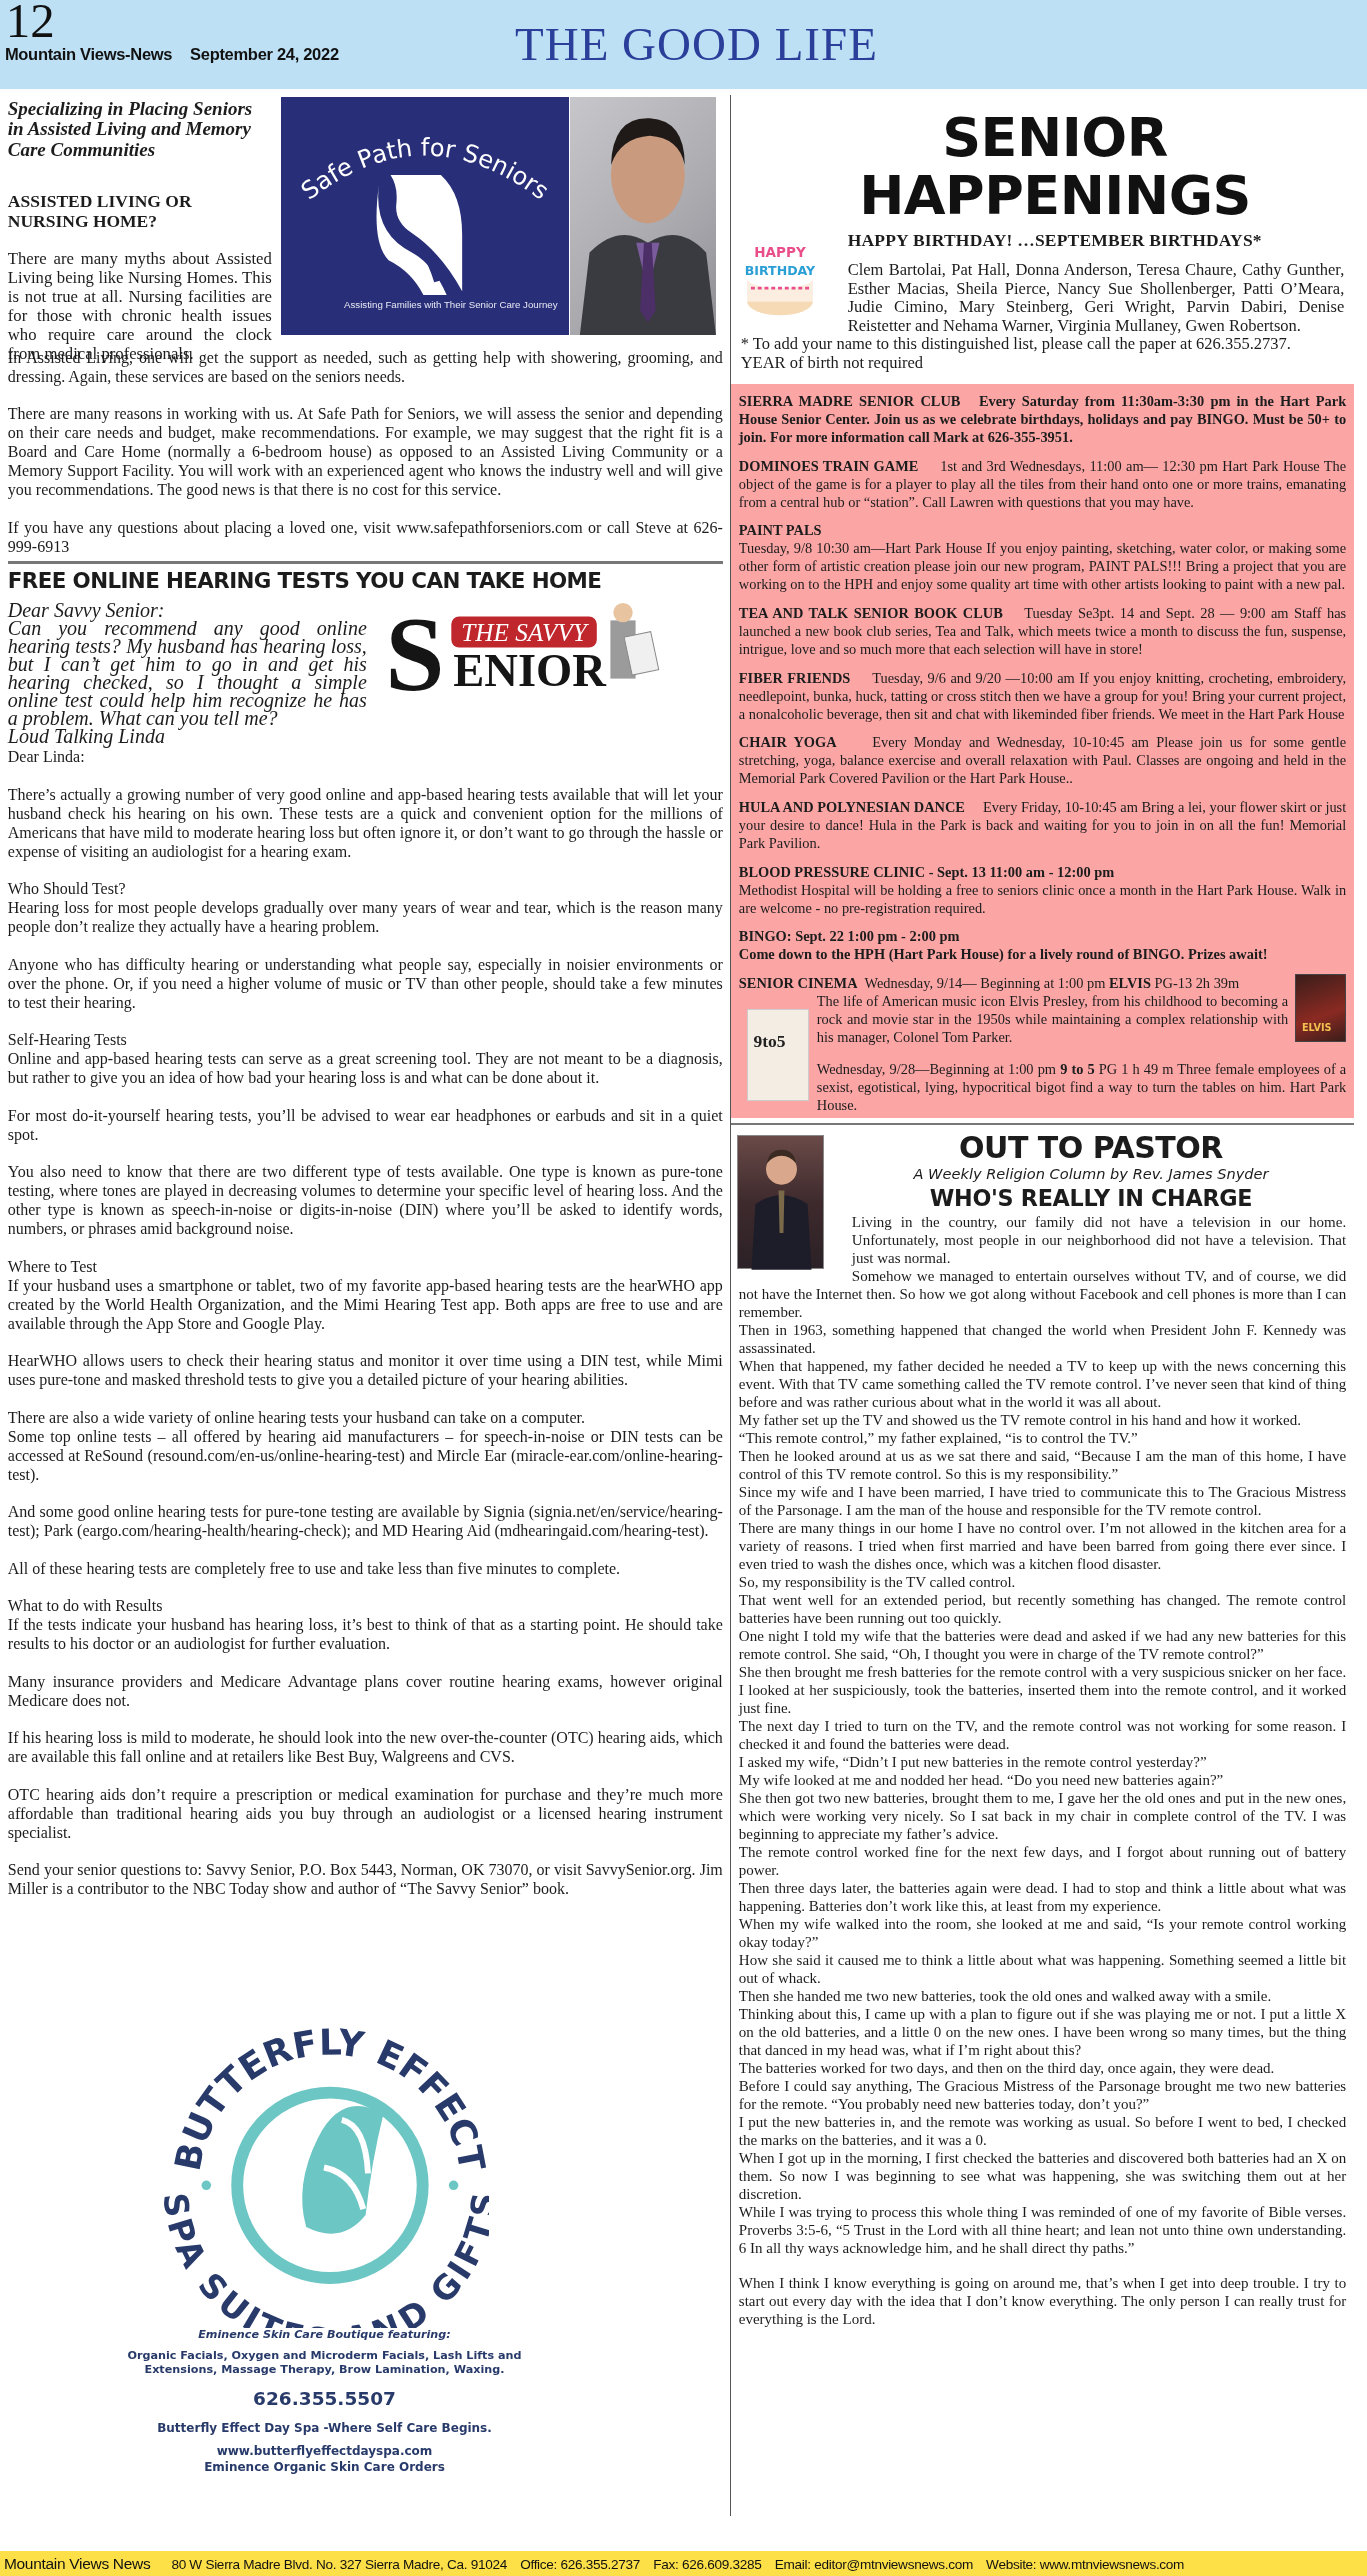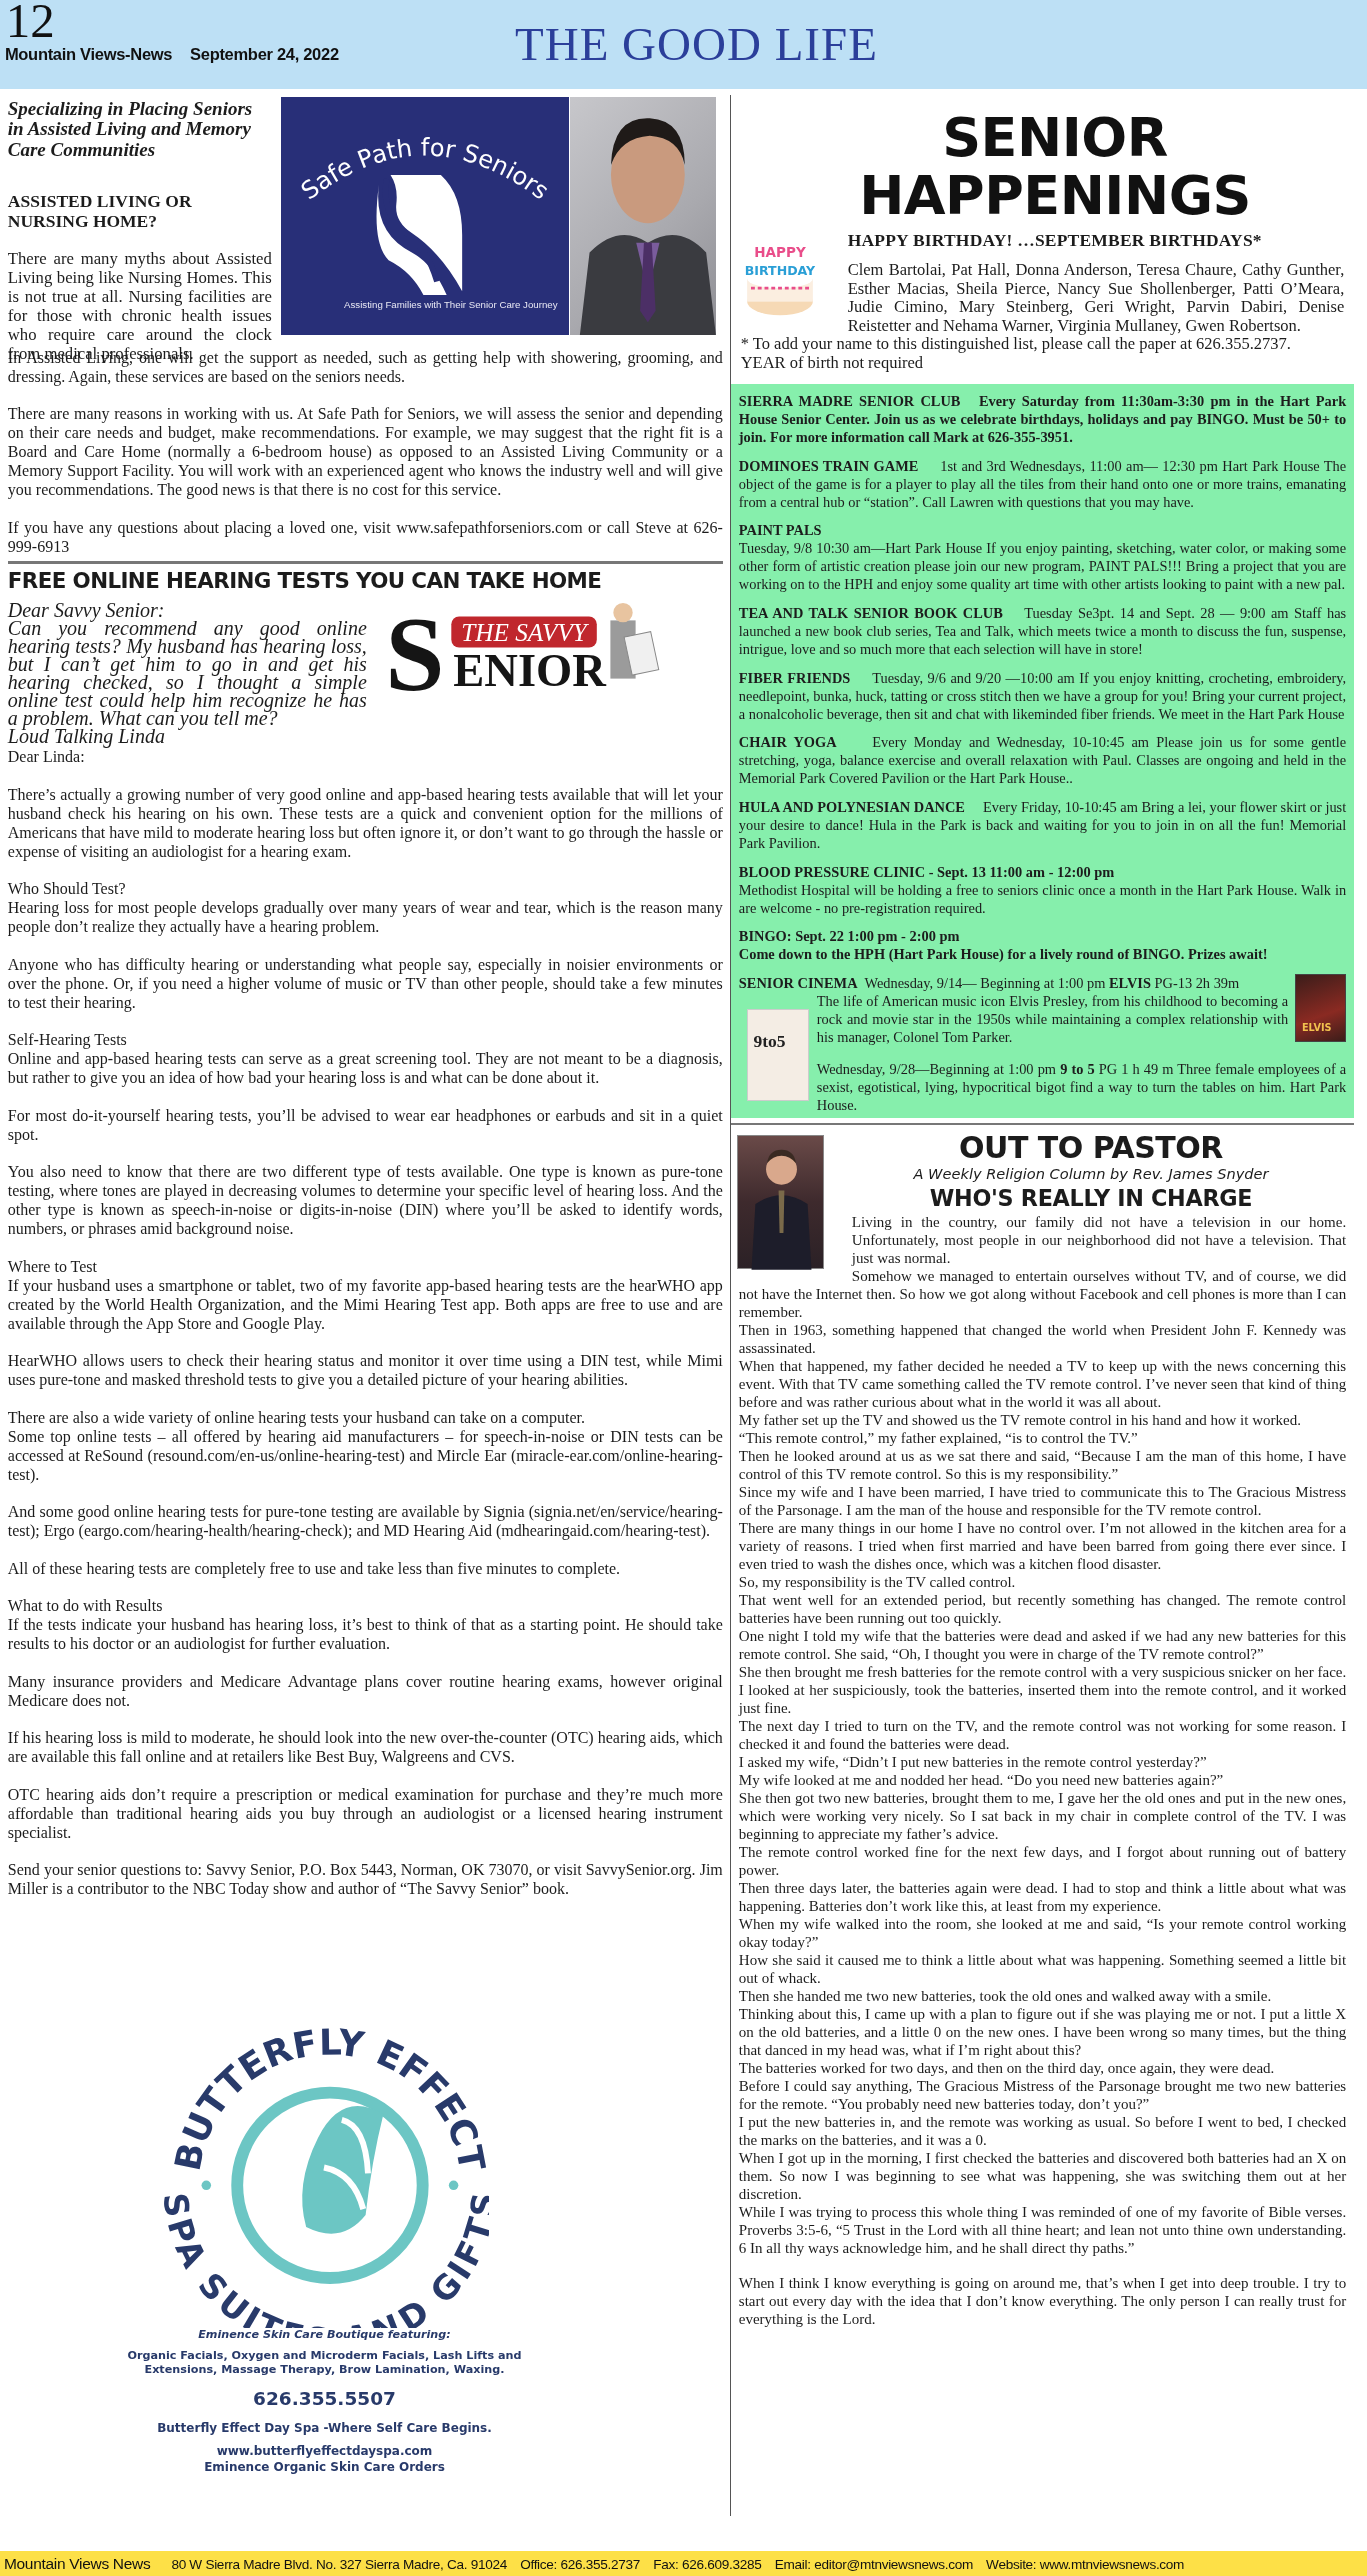--- a/index.html
+++ b/index.html
@@ -44,21 +44,21 @@
   .bf-text { position: absolute; left: 0; width: 447px; text-align: center; font-family: "DejaVu Sans", sans-serif; color: #283a6a; }
 
   
   .sh-title { font-family: "DejaVu Sans", sans-serif; font-weight: bold; font-size: 54px; letter-spacing: -0.5px; line-height: 58px; text-align: center; margin: 13.6px 0 0 25px; color: #111; }
   .bday { position: relative; padding: 0 9.7px 0 9.7px; margin-top: 5.8px; }
   .bday-cake { position: absolute; left: 9.7px; top: 3.9px; width: 78px; height: 87px; }
   .bday-head { margin-left: 107px; font-weight: bold; font-size: 17.5px; letter-spacing: 0.2px; line-height: 21.4px; }
   .bday-names { margin-left: 107px; margin-top: 9.7px; font-size: 16.5px; line-height: 18.5px; text-align: justify; }
   .bday-tail { font-size: 16.5px; line-height: 18.5px; }
 
-  .events { background: #86efac; padding: 7.8px 7.8px 3.9px 7.8px; margin-top: 11.7px; }
+  .events { background: #fca5a5; padding: 7.8px 7.8px 3.9px 7.8px; margin-top: 11.7px; }
   .ev { font-size: 14.4px; line-height: 18px; text-align: justify; margin-bottom: 10.7px; }
   .ev b { font-weight: bold; }
   .cinema { position: relative; font-size: 14.4px; line-height: 18px; }
   .poster95 { position: absolute; left: 7.8px; top: 35px; width: 62px; height: 92px; background: #f4ede4; border: 1.9px solid #ccc; }
   .posterElvis { position: absolute; right: 0; top: 0; width: 51px; height: 68px; background: linear-gradient(160deg,#3b1d1a,#8a2a22 60%,#3b1d1a); border: 1px solid #444; }
 
   .hr-dbl { border-top: 2.9px solid #777; margin-top: 5.8px; }
 
   .pastor { position: relative; padding: 5.8px 7.8px 0 7.8px; }
   .pastor-photo { position: absolute; left: 5.8px; top: 9.7px; width: 87px; height: 134px; background: linear-gradient(180deg,#6a4a48 0%, #3e2a2d 50%, #2b2126 100%); border: 1px solid #888; }
@@ -162,21 +162,21 @@
     <p>You also need to know that there are two different type of tests available. One type is known as pure-tone testing, where tones are played in decreasing volumes to determine your specific level of hearing loss. And the other type is known as speech-in-noise or digits-in-noise (DIN) where you’ll be asked to identify words, numbers, or phrases amid background noise.</p>
     <div class="gap"></div>
     <p style="white-space:pre-line">Where to Test
 If your husband uses a smartphone or tablet, two of my favorite app-based hearing tests are the hearWHO app created by the World Health Organization, and the Mimi Hearing Test app. Both apps are free to use and are available through the App Store and Google Play.</p>
     <div class="gap"></div>
     <p>HearWHO allows users to check their hearing status and monitor it over time using a DIN test, while Mimi uses pure-tone and masked threshold tests to give you a detailed picture of your hearing abilities.</p>
     <div class="gap"></div>
     <p style="white-space:pre-line">There are also a wide variety of online hearing tests your husband can take on a computer.
 Some top online tests – all offered by hearing aid manufacturers – for speech-in-noise or DIN tests can be accessed at ReSound (resound.com/en-us/online-hearing-test) and Mircle Ear (miracle-ear.com/online-hearing-test).</p>
     <div class="gap"></div>
-    <p>And some good online hearing tests for pure-tone testing are available by Signia (signia.net/en/service/hearing-test); Ergo (eargo.com/hearing-health/hearing-check); and MD Hearing Aid (mdhearingaid.com/hearing-test).</p>
+    <p>And some good online hearing tests for pure-tone testing are available by Signia (signia.net/en/service/hearing-test); Park (eargo.com/hearing-health/hearing-check); and MD Hearing Aid (mdhearingaid.com/hearing-test).</p>
     <div class="gap"></div>
     <p>All of these hearing tests are completely free to use and take less than five minutes to complete.</p>
     <div class="gap"></div>
     <p style="white-space:pre-line">What to do with Results
 If the tests indicate your husband has hearing loss, it’s best to think of that as a starting point. He should take results to his doctor or an audiologist for further evaluation.</p>
     <div class="gap"></div>
     <p>Many insurance providers and Medicare Advantage plans cover routine hearing exams, however original Medicare does not.</p>
     <div class="gap"></div>
     <p>If his hearing loss is mild to moderate, he should look into the new over-the-counter (OTC) hearing aids, which are available this fall online and at retailers like Best Buy, Walgreens and CVS.</p>
     <div class="gap"></div>

